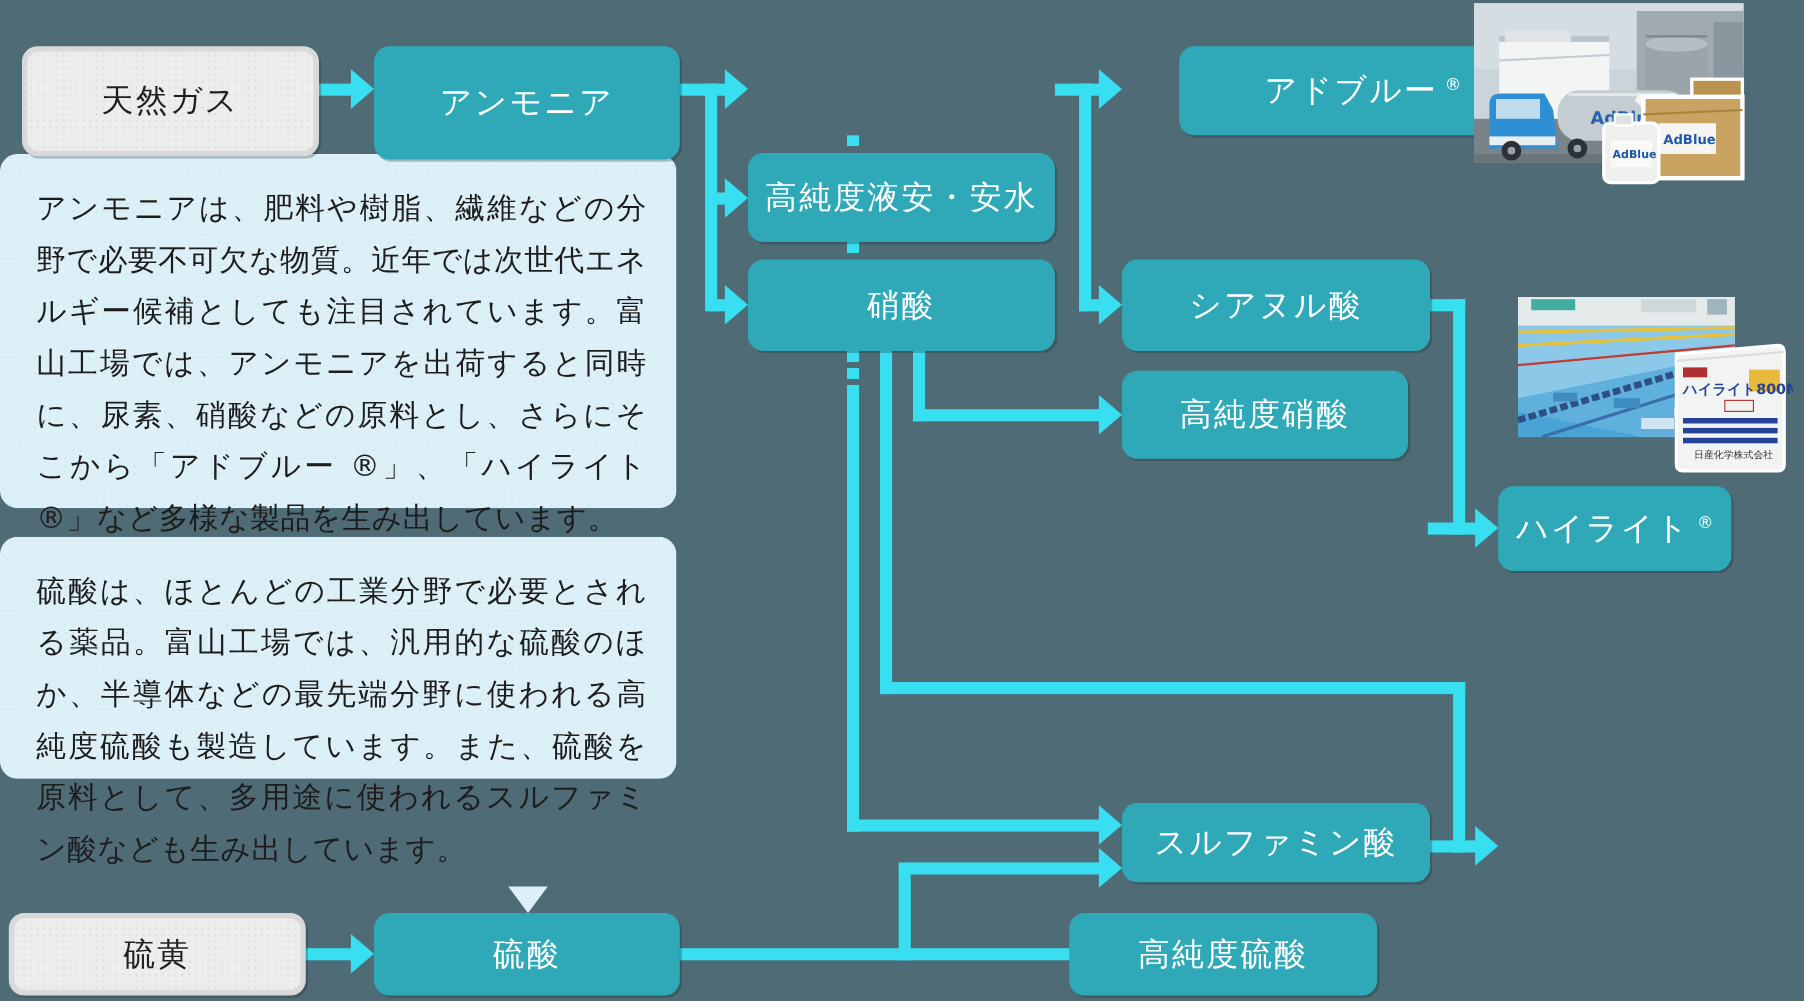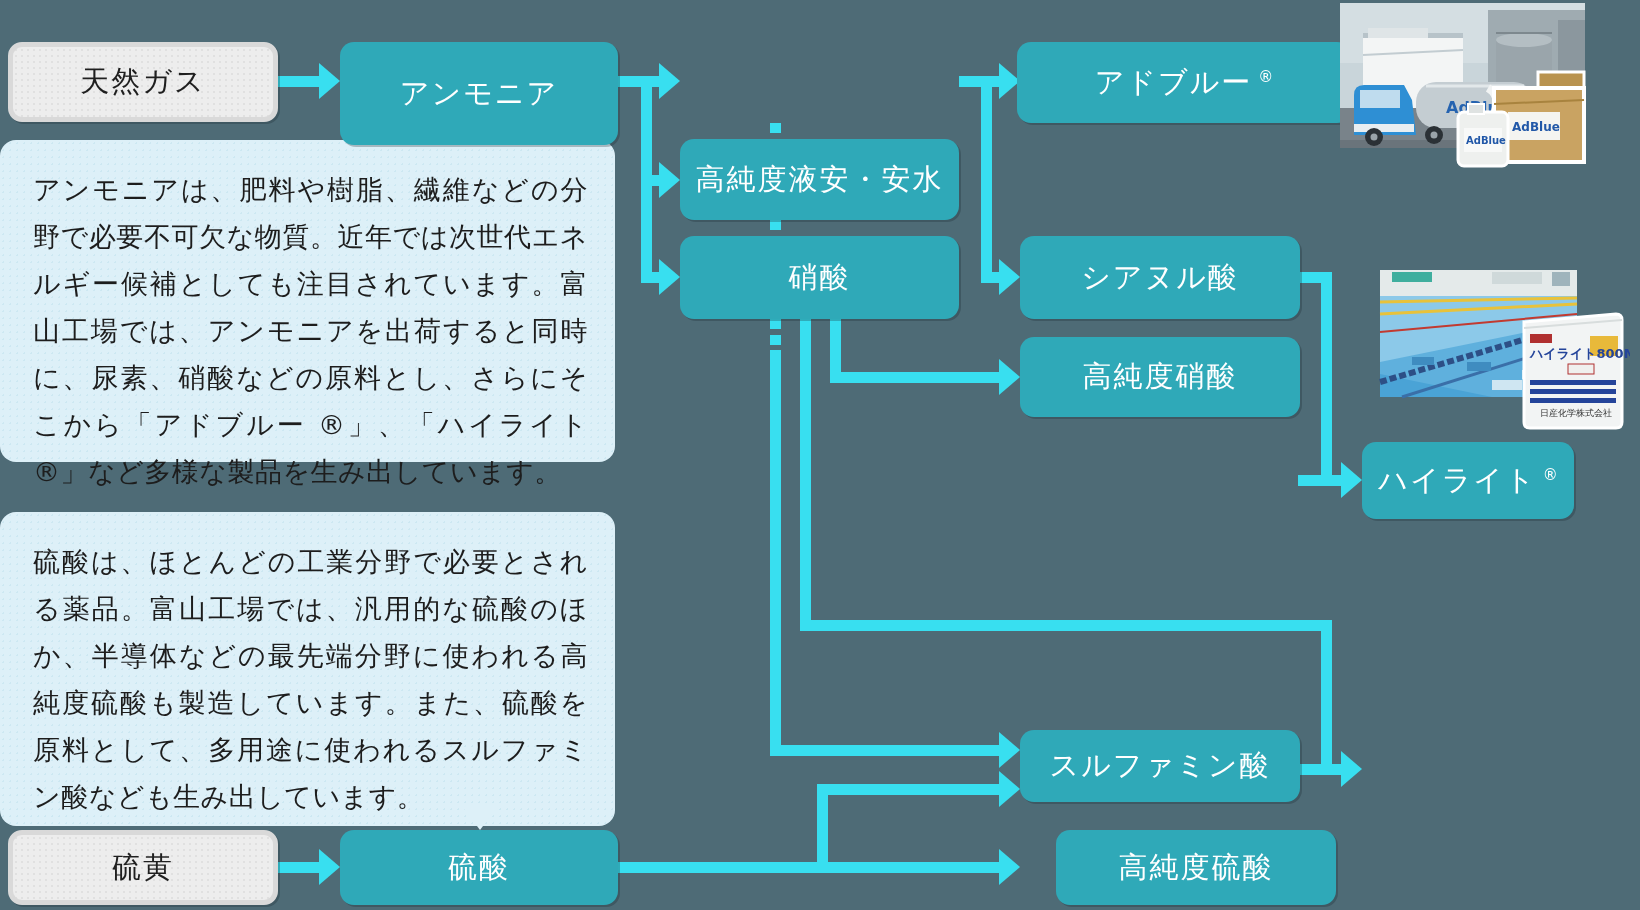--- a/index.html
+++ b/index.html
@@ -81,39 +81,39 @@
   <div class="head" style="left:1341px;top:462px"></div>
   <div class="head" style="left:999px;top:732px"></div>
   <div class="head" style="left:999px;top:771px"></div>
   <div class="head" style="left:1341px;top:751px"></div>
   <div class="head" style="left:319px;top:849px"></div>
   <div class="head" style="left:999px;top:849px"></div>
 
   <div class="notch up" style="left:462px;top:116px"></div>
   <div class="note" style="left:0;top:140px;width:615px;height:322px">アンモニアは、肥料や樹脂、繊維などの分野で必要不可欠な物質。近年では次世代エネルギー候補としても注目されています。富山工場では、アンモニアを出荷すると同時に、尿素、硝酸などの原料とし、さらにそこから「アドブルー ®」、「ハイライト ®」など多様な製品を生み出しています。</div>
 
-  <div class="note" style="left:0;top:512px;width:615px;height:314px">硫酸は、ほとんどの工業分野で必要とされる薬品。富山工場では、汎用的な硫酸のほか、半導体などの最先端分野に使われる高純度硫酸も製造しています。また、硫酸を原料として、多用途に使われるスルファミン酸なども生み出しています。</div>
+  <div class="note" style="left:0;top:488px;width:615px;height:220px">硫酸は、ほとんどの工業分野で必要とされる薬品。富山工場では、汎用的な硫酸のほか、半導体などの最先端分野に使われる高純度硫酸も製造しています。また、硫酸を原料として、多用途に使われるスルファミン酸なども生み出しています。</div>
   <div class="notch down" style="left:462px;top:806px"></div>
 
-  <div class="box gray" style="left:8px;top:42px;width:270px;height:80px">天然ガス</div>
+  <div class="box gray" style="left:20px;top:42px;width:270px;height:100px">天然ガス</div>
   <div class="box teal" style="left:340px;top:42px;width:278px;height:103px">アンモニア</div>
-  <div class="box teal" style="left:1017px;top:42px;width:334px;height:81px">
+  <div class="box teal" style="left:1072px;top:42px;width:334px;height:81px">
     <span>アドブルー</span>
       <sup>®</sup>
   </div>
   <div class="box teal" style="left:680px;top:139px;width:279px;height:81px">高純度液安・安水</div>
   <div class="box teal" style="left:680px;top:236px;width:279px;height:83px">硝酸</div>
   <div class="box teal" style="left:1020px;top:236px;width:280px;height:83px">シアヌル酸</div>
-  <div class="box teal" style="left:1020px;top:337px;width:280px;height:80px">高純度硝酸</div>
+  <div class="box teal" style="left:1020px;top:337px;width:260px;height:80px">高純度硝酸</div>
   <div class="box teal" style="left:1362px;top:442px;width:212px;height:77px">
     <span>ハイライト</span>
       <sup>®</sup>
   </div>
   <div class="box teal" style="left:1020px;top:730px;width:280px;height:72px">スルファミン酸</div>
-  <div class="box teal" style="left:1056px;top:830px;width:280px;height:75px">高純度硫酸</div>
+  <div class="box teal" style="left:972px;top:830px;width:280px;height:75px">高純度硫酸</div>
   <div class="box gray" style="left:8px;top:830px;width:270px;height:75px">硫黄</div>
   <div class="box teal" style="left:340px;top:830px;width:278px;height:75px">硫酸</div>
 
   <div class="photo" style="left:1338px;top:0;width:252px;height:170px">
     <svg width="252" height="170" viewBox="0 0 252 170">
 
       <rect x="2" y="3" width="245" height="145" fill="#c9d5da"></rect>
       <rect x="2" y="3" width="245" height="60" fill="#d4dee2"></rect>
 
       <rect x="150" y="10" width="97" height="100" fill="#9fabb1"></rect>

